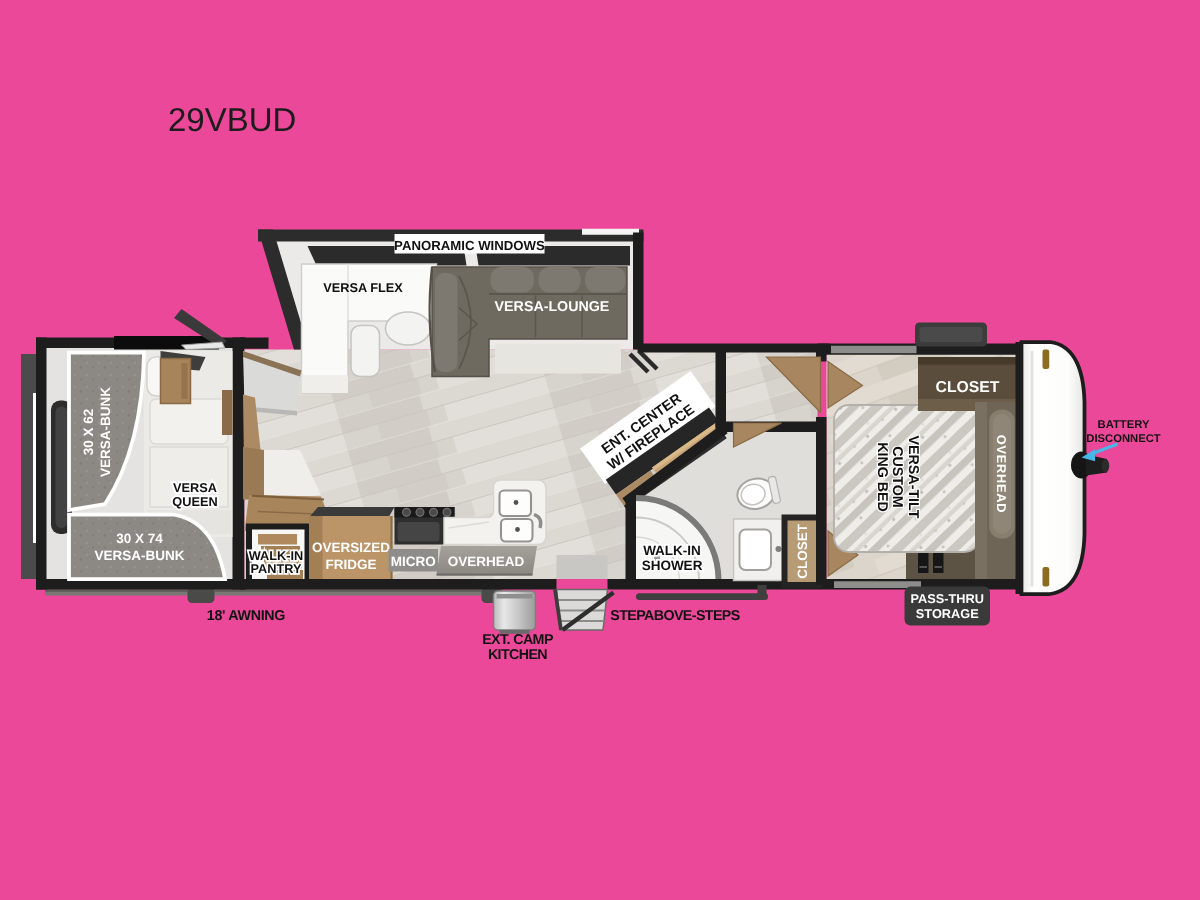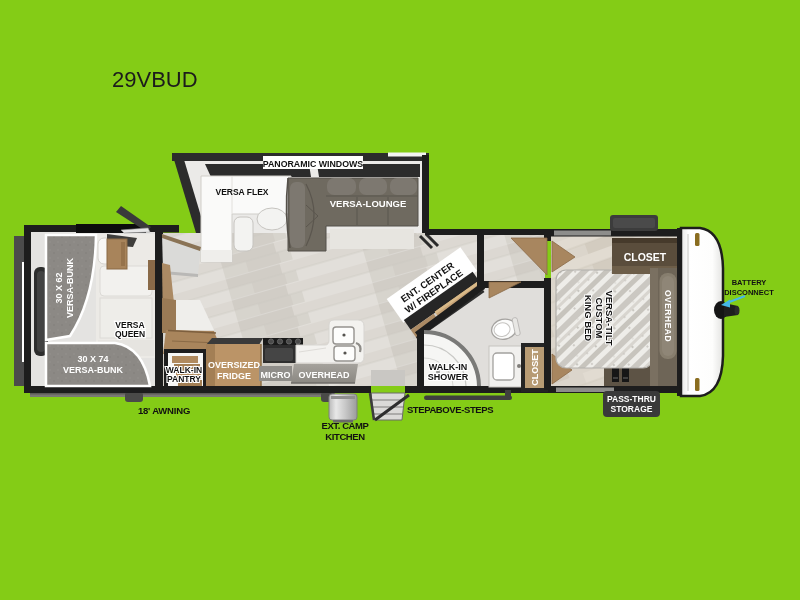--- a/index.html
+++ b/index.html
@@ -1,16 +1,16 @@
 <!DOCTYPE html>
 <html><head>
 <meta charset="utf-8">
 <style>
   html,body{margin:0;padding:0;background:#ffffff;}
-  .page{width:800px;height:600px;position:relative;background:#84cc16;overflow:hidden;}
+  .page{width:800px;height:600px;position:relative;background:#ec4899;overflow:hidden;}
   text{font-family:"Liberation Sans",sans-serif;}
   .lbl{font-weight:bold;fill:#111111;}
   .lblw{font-weight:bold;fill:#ffffff;}
 </style>
 </head>
 <body>
 <div class="page">
 <svg width="800" height="600" viewBox="0 0 800 600">
 <defs>
   <pattern id="wood" width="140" height="22" patternUnits="userSpaceOnUse" patternTransform="rotate(-16)">

